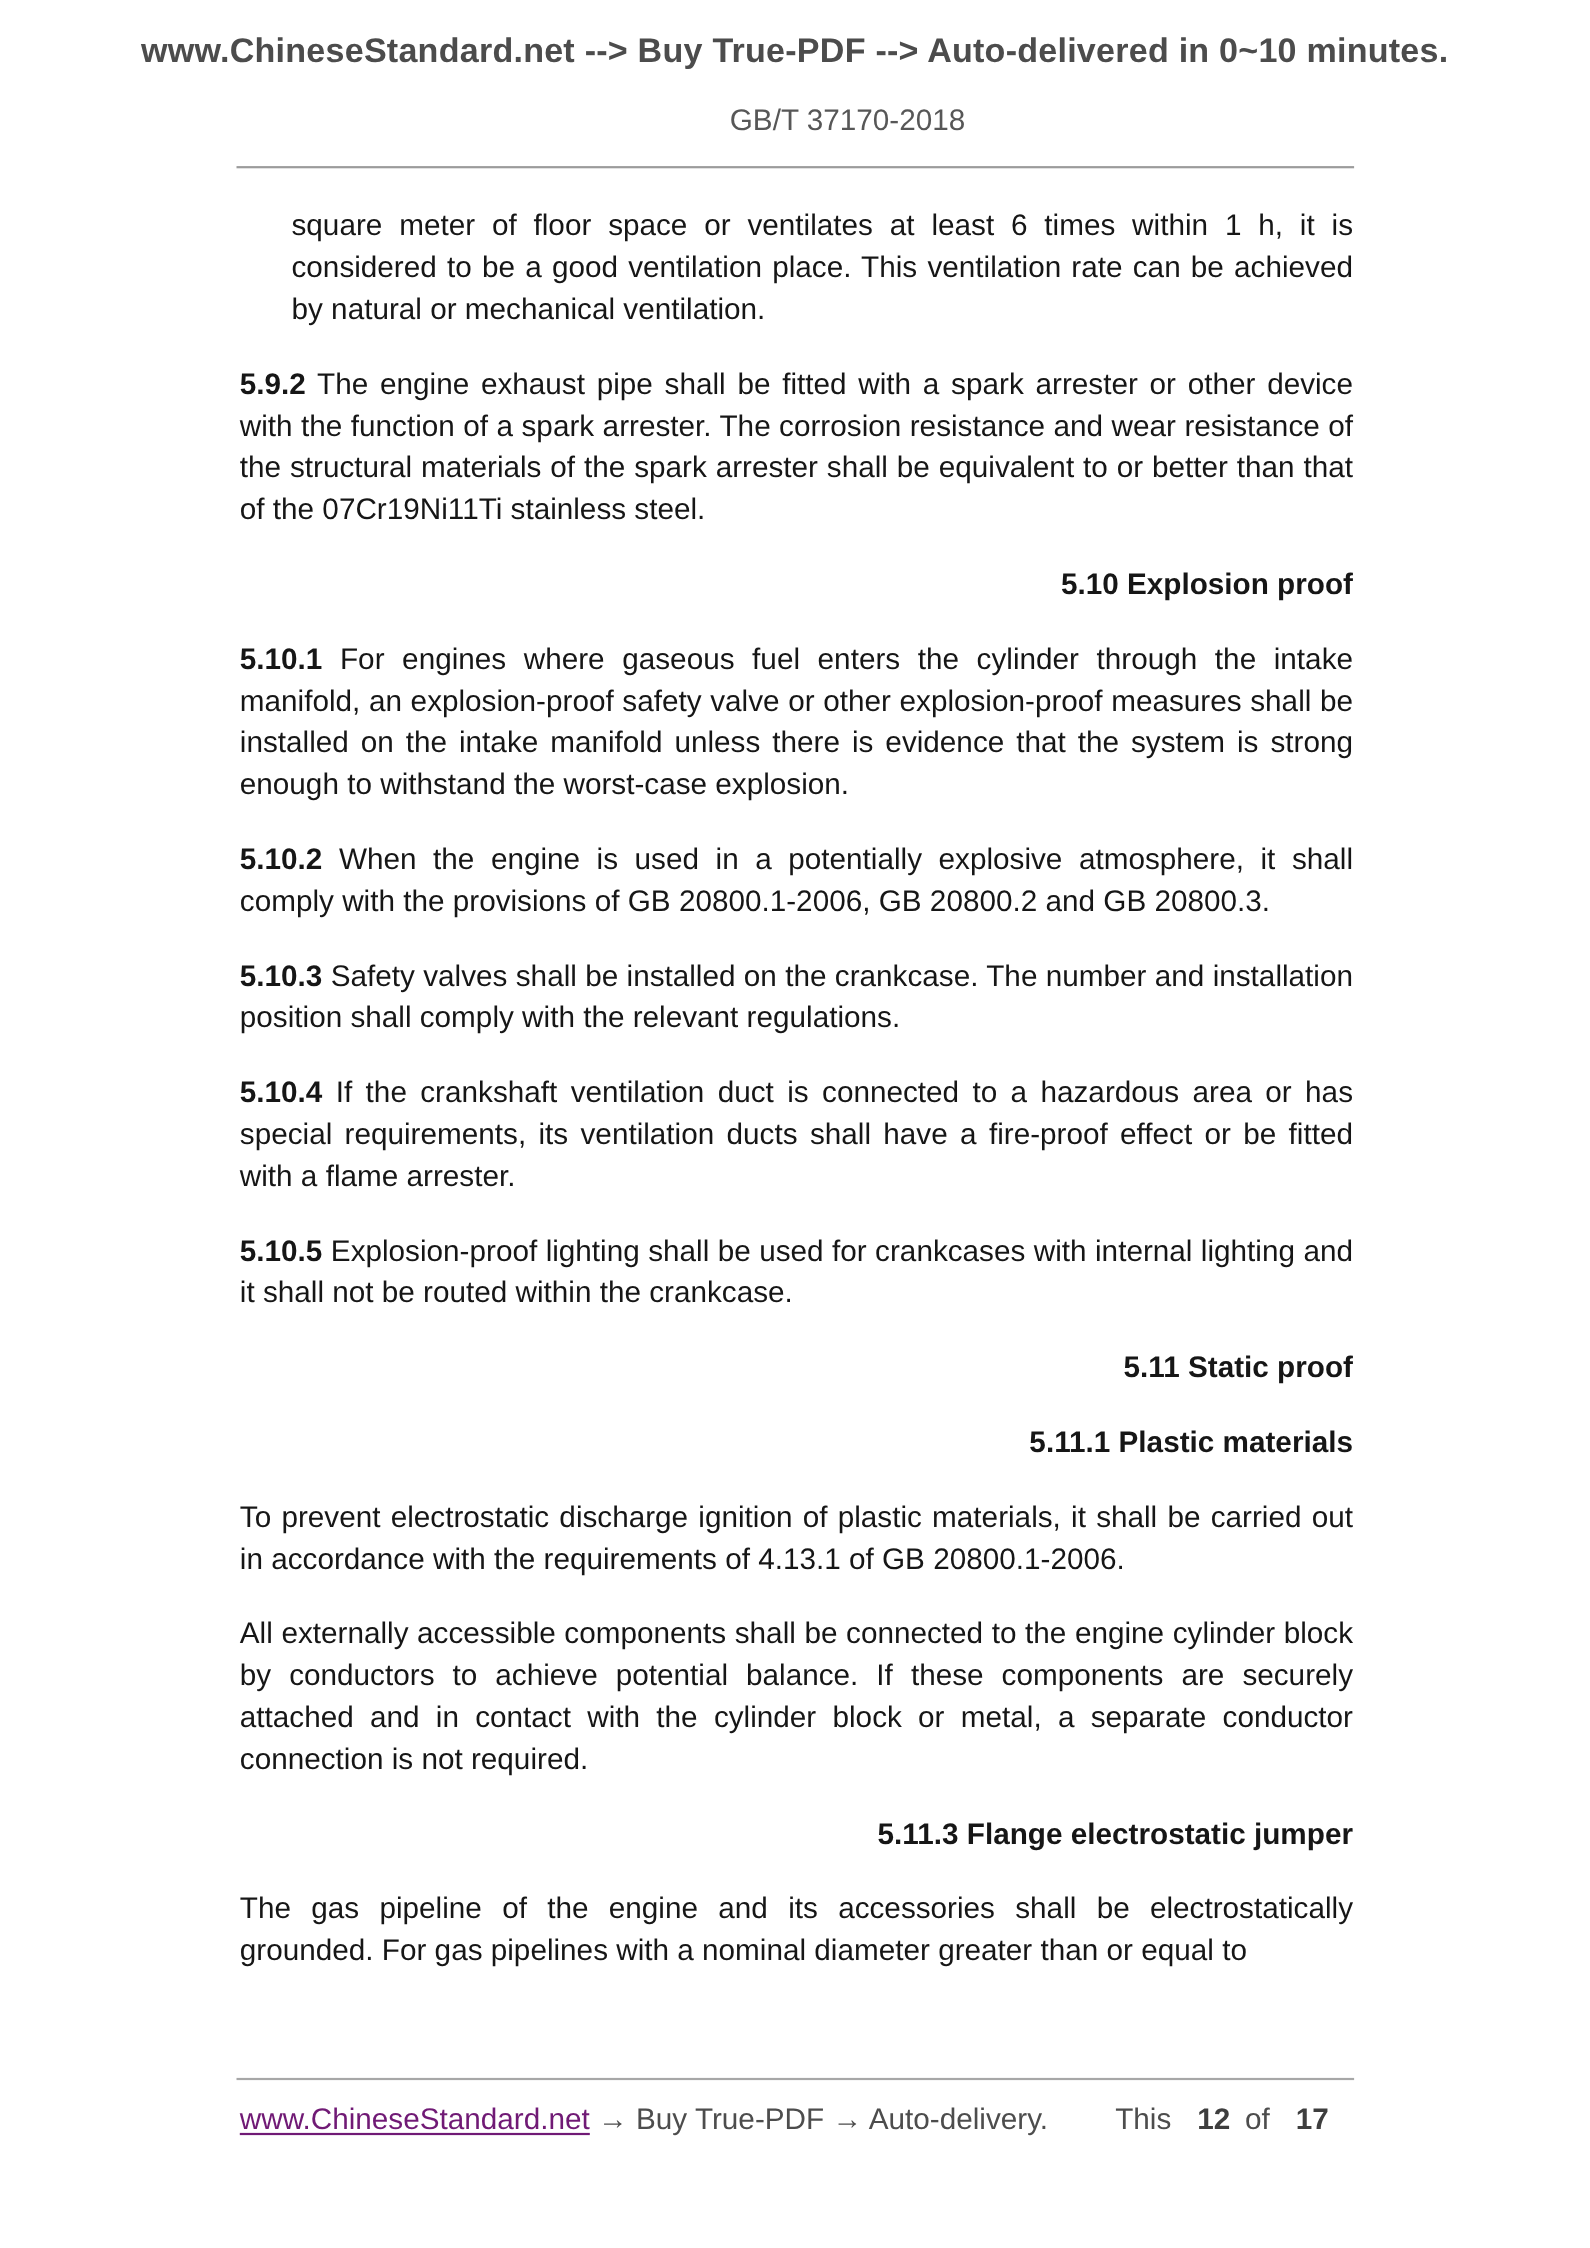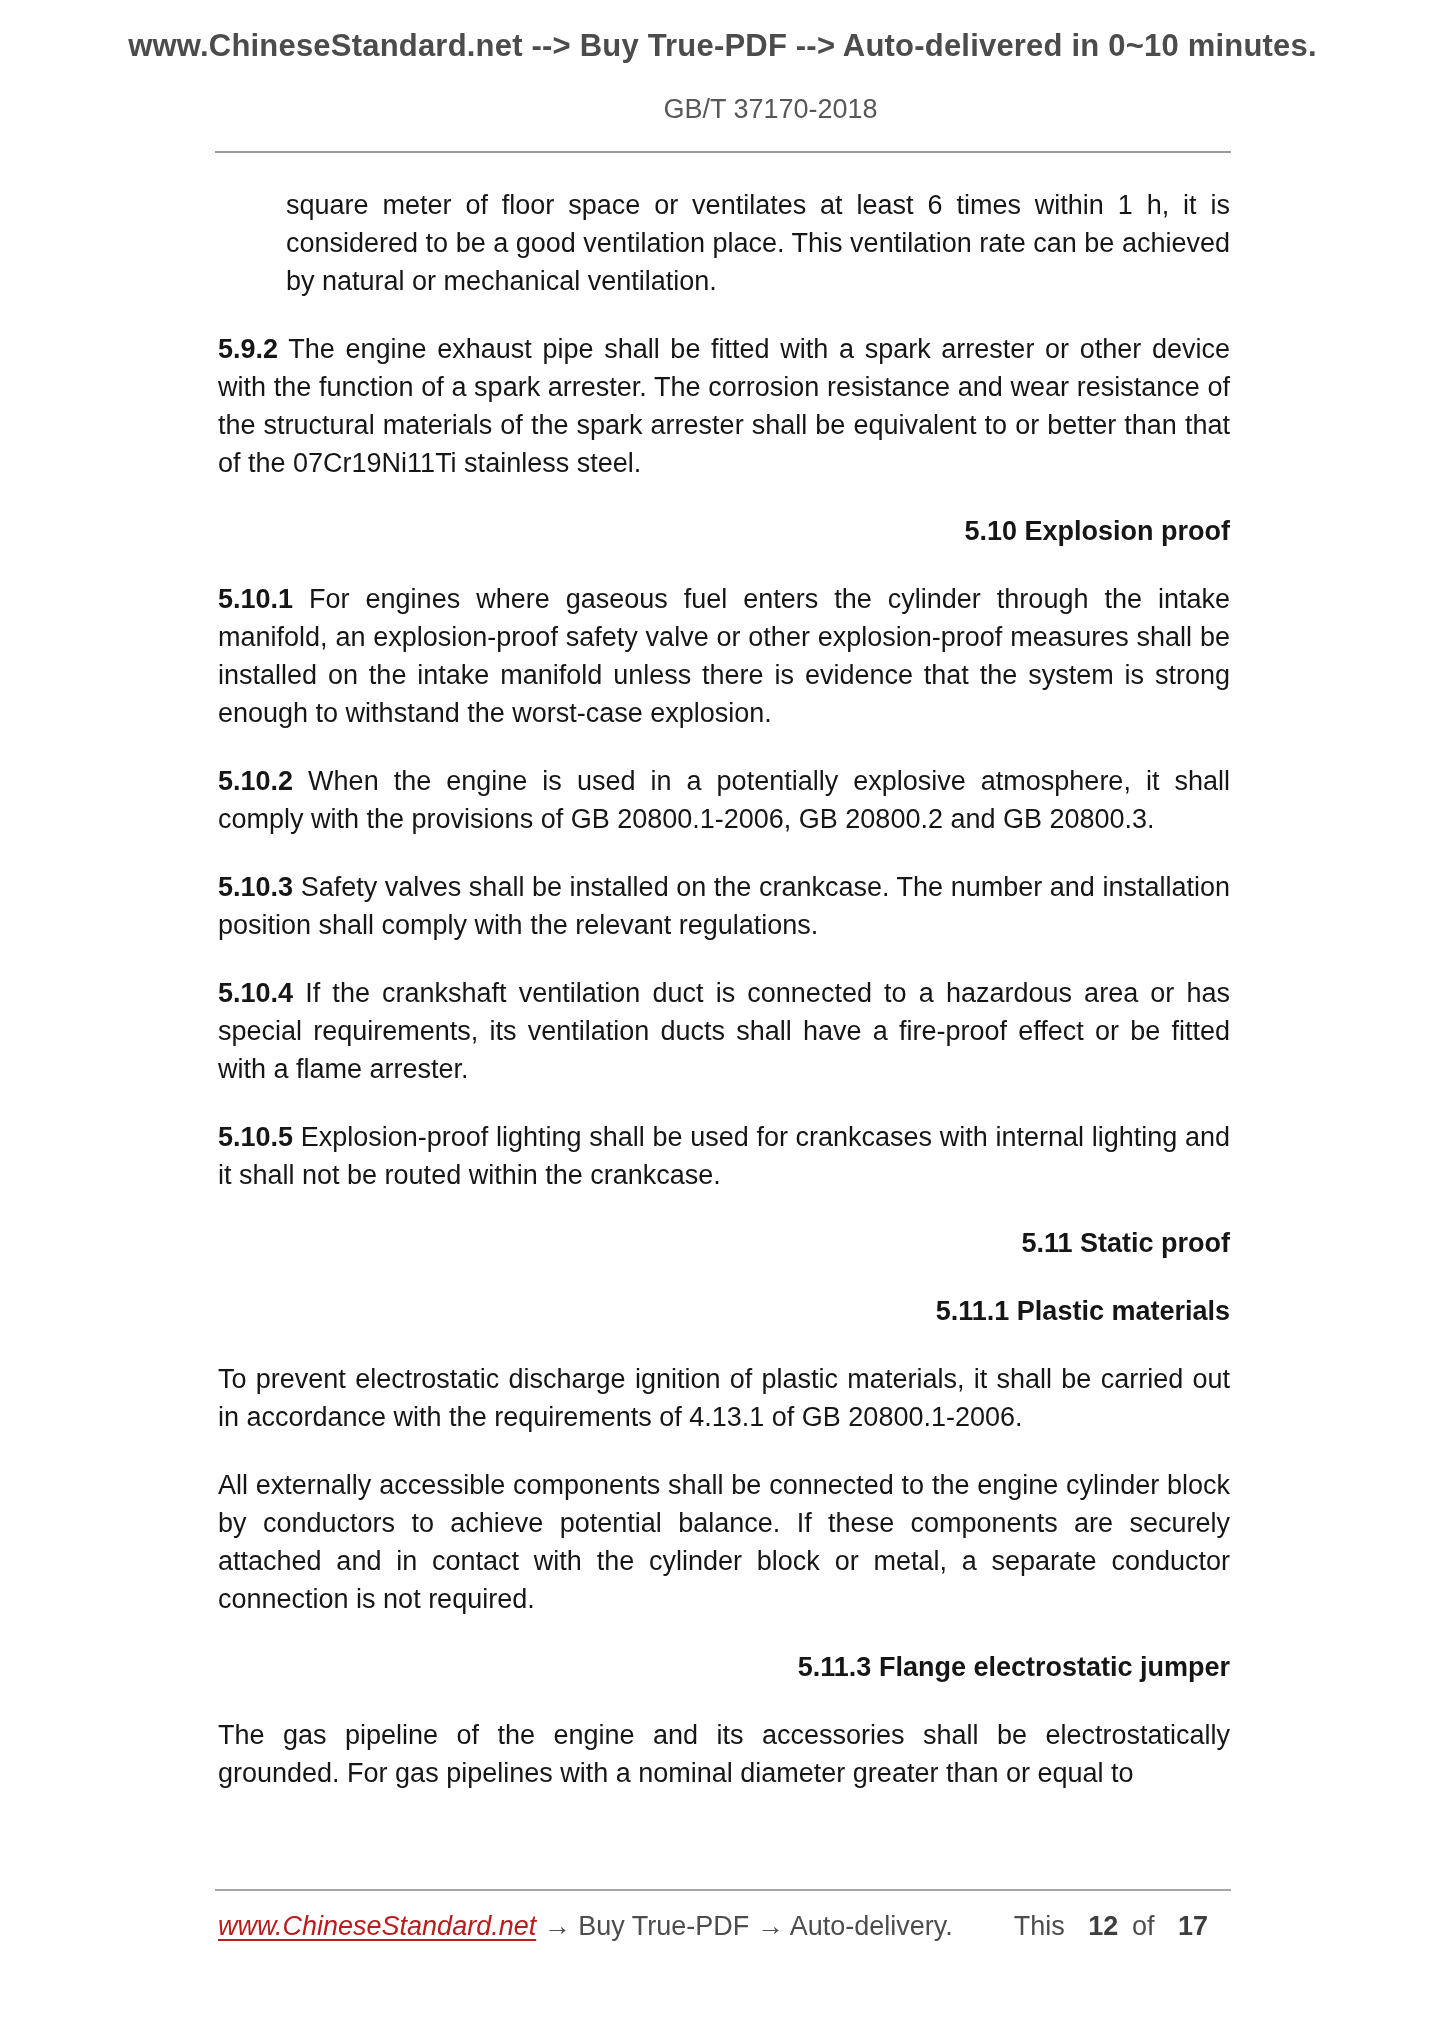--- a/index.html
+++ b/index.html
@@ -60,21 +60,21 @@
     font-size: 27px;
     line-height: 38px;
   }
   .content p {
     margin: 30px 0;
   }
   .content .para {
     text-align: justify;
   }
   .content .cont {
-    margin-left: 68px;
+    margin-left: 47px;
   }
   .content .heading {
     font-weight: bold;
     text-align: right;
   }
   .content b.num {
     font-weight: bold;
   }
 
   
@@ -85,25 +85,24 @@
     width: 1012px;
     font-size: 27px;
     color: #4d4d4d;
     display: flex;
     justify-content: space-between;
     align-items: baseline;
     white-space: nowrap;
   }
   .footer .left-part { }
   .footer .site-link {
-    color: #b91c1c;
+    color: #701a75;
     text-decoration: underline;
     text-underline-offset: 4px;
     cursor: pointer;
-    font-style: italic;
   }
   .footer .page-info {
     margin-right: 22px;
   }
   .footer .page-info .pg-num {
     font-weight: bold;
     color: #3e3e3e;
     margin-left: 16px;
   }
   .footer .page-info span { margin-left: 6px; }

